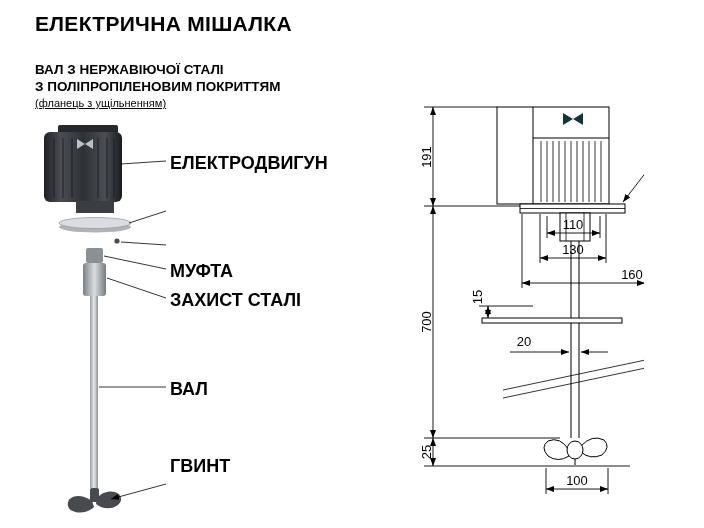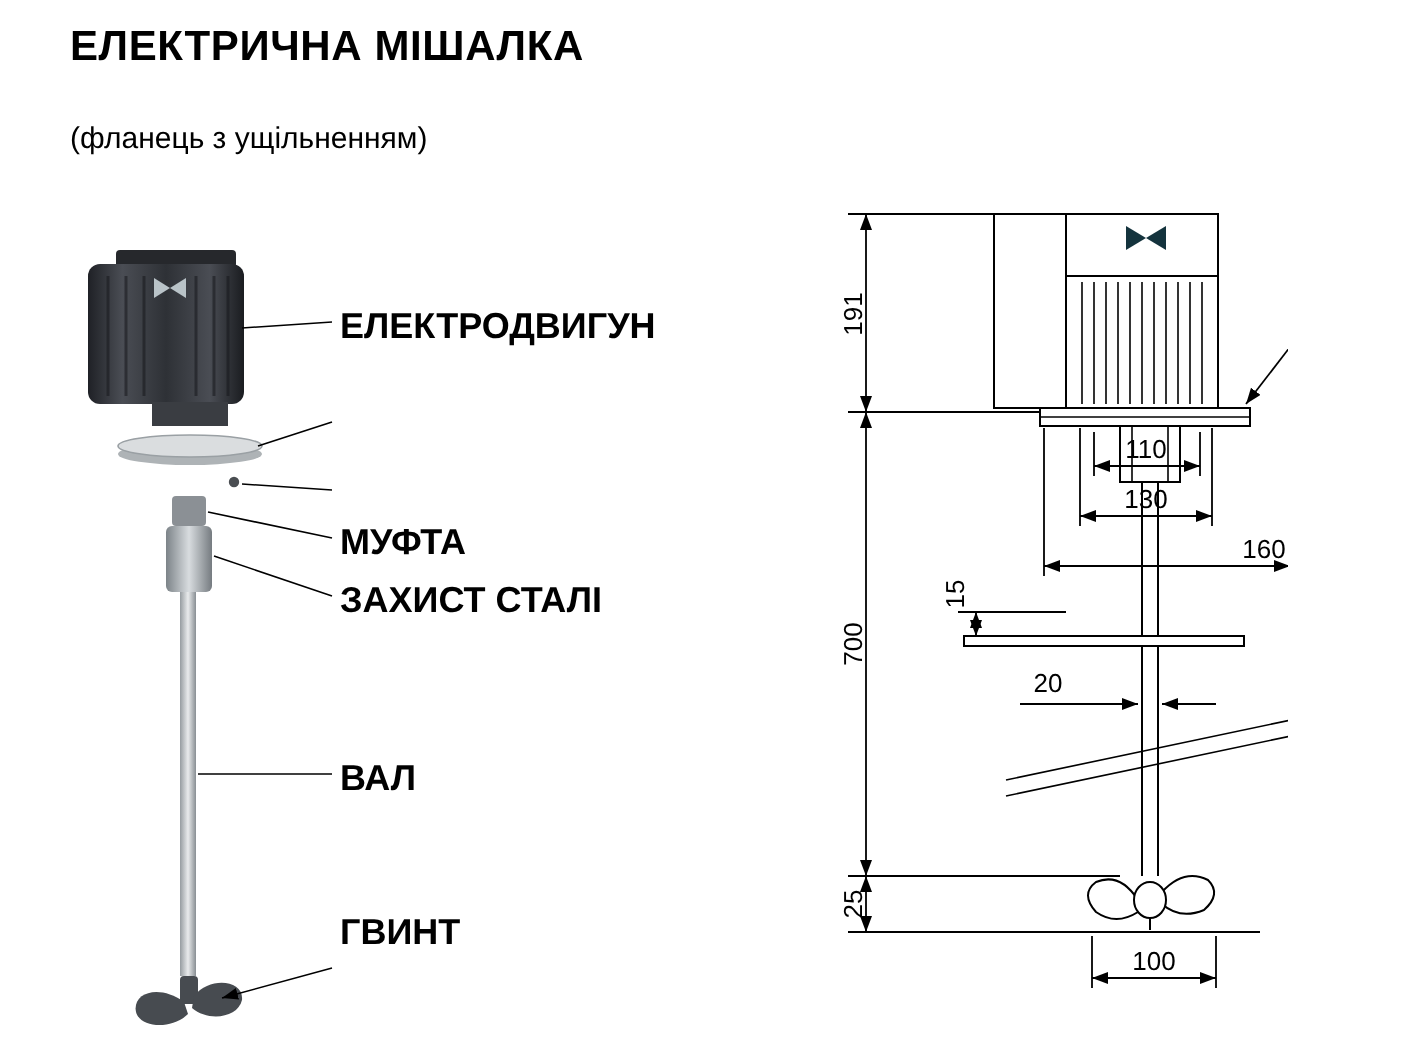--- a/index.html
+++ b/index.html
@@ -2,33 +2,35 @@
 <html><head>
 <meta charset="utf-8">
 <style>
   * { margin:0; padding:0; box-sizing:border-box; }
   html,body { background:#ffffff; }
   body { font-family:"Liberation Sans", sans-serif; color:#000; }
   .canvas { position:relative; width:644px; height:528px; background:#fff; overflow:hidden; }
   .title { position:absolute; left:35px; top:12px; font-size:21px; font-weight:bold; letter-spacing:.3px; white-space:nowrap; }
   .subtitle { position:absolute; left:35px; top:61px; }
   .sub-bold { font-size:13.5px; font-weight:bold; line-height:17px; white-space:nowrap; }
-  .sub-normal { font-size:15px; font-weight:normal; line-height:17px; white-space:nowrap; }
+  .sub-normal { font-size:11px; font-weight:normal; line-height:17px; white-space:nowrap;text-decoration:underline; }
   .part-label { position:absolute; left:170px; font-size:18px; font-weight:600; white-space:nowrap; }
   svg.scene { position:absolute; left:0; top:0; }
   svg text { font-family:"Liberation Sans", sans-serif; font-size:13px; fill:#000; font-weight:normal; }
 </style>
 </head>
 <body>
 
 <div class="canvas">
 
   <div class="title">ЕЛЕКТРИЧНА МІШАЛКА</div>
 
   <div class="subtitle">
+    <div class="sub-bold">ВАЛ З НЕРЖАВІЮЧОЇ СТАЛІ</div>
+    <div class="sub-bold">З ПОЛІПРОПІЛЕНОВИМ ПОКРИТТЯМ</div>
     <div class="sub-normal">(фланець з ущільненням)</div>
   </div>
 
   <svg class="scene" width="704" height="528" viewBox="0 0 704 528">
     <defs>
       <marker id="arr" markerWidth="10" markerHeight="8" refX="8" refY="3" orient="auto-start-reverse" markerUnits="userSpaceOnUse">
         <path d="M0,0 L8,3 L0,6 Z" fill="#000"></path>
       </marker>
       <linearGradient id="motorG" x1="0" y1="0" x2="1" y2="0">
         <stop offset="0" stop-color="#1f2126"></stop>

